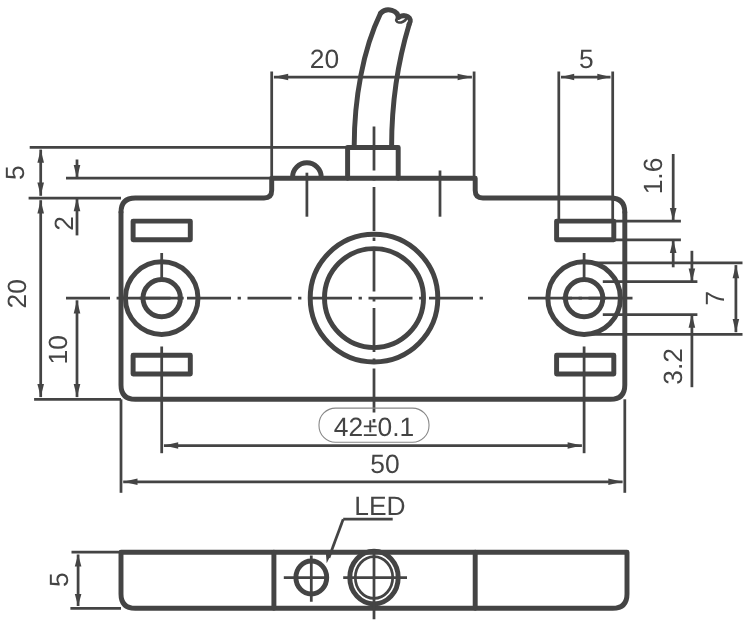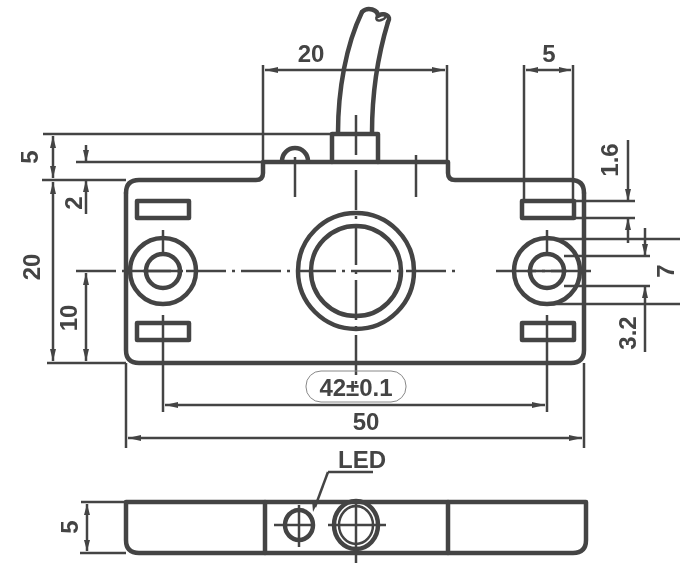--- a/index.html
+++ b/index.html
@@ -1,17 +1,17 @@
 <!DOCTYPE html>
 <html><head>
 <meta charset="utf-8">
 <style>
   html, body { margin: 0; padding: 0; background: #ffffff; }
   body { width: 680px; height: 567px; overflow: hidden; }
-  #drawing { position: absolute; left: 16px; top: 0; width: 600px; height: 567px; font-weight: bold; }
+  #drawing { position: absolute; left: 0; top: 0; width: 600px; height: 567px; }
   svg text { font-family: "Liberation Sans", "DejaVu Sans", sans-serif; fill: #444444; }
   .thick { stroke: #444444; stroke-width: 4.5; fill: none; stroke-linecap: round; stroke-linejoin: round; }
   .thin { stroke: #444444; stroke-width: 2.5; fill: none; }
   .dim { stroke: #444444; stroke-width: 2.5; fill: none; }
   .center { stroke: #444444; stroke-width: 2.5; fill: none; stroke-dasharray: 40 6 3 6; }
   .arrow { fill: #444444; stroke: none; }
   .dimtext { font-size: 24px; }
 </style>
 </head>
 <body>

